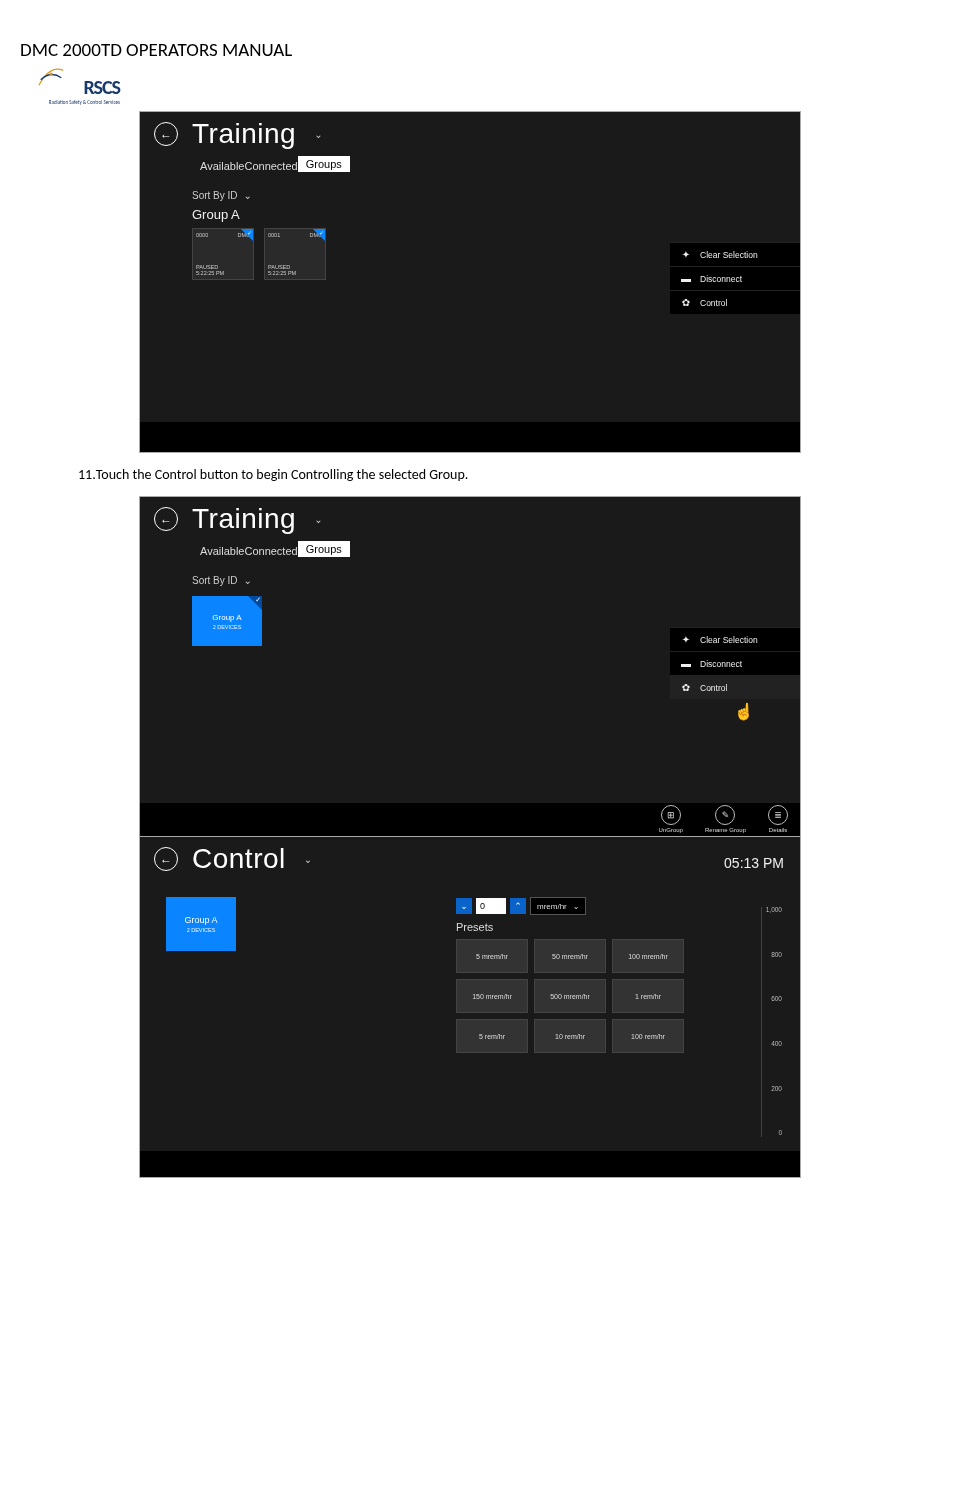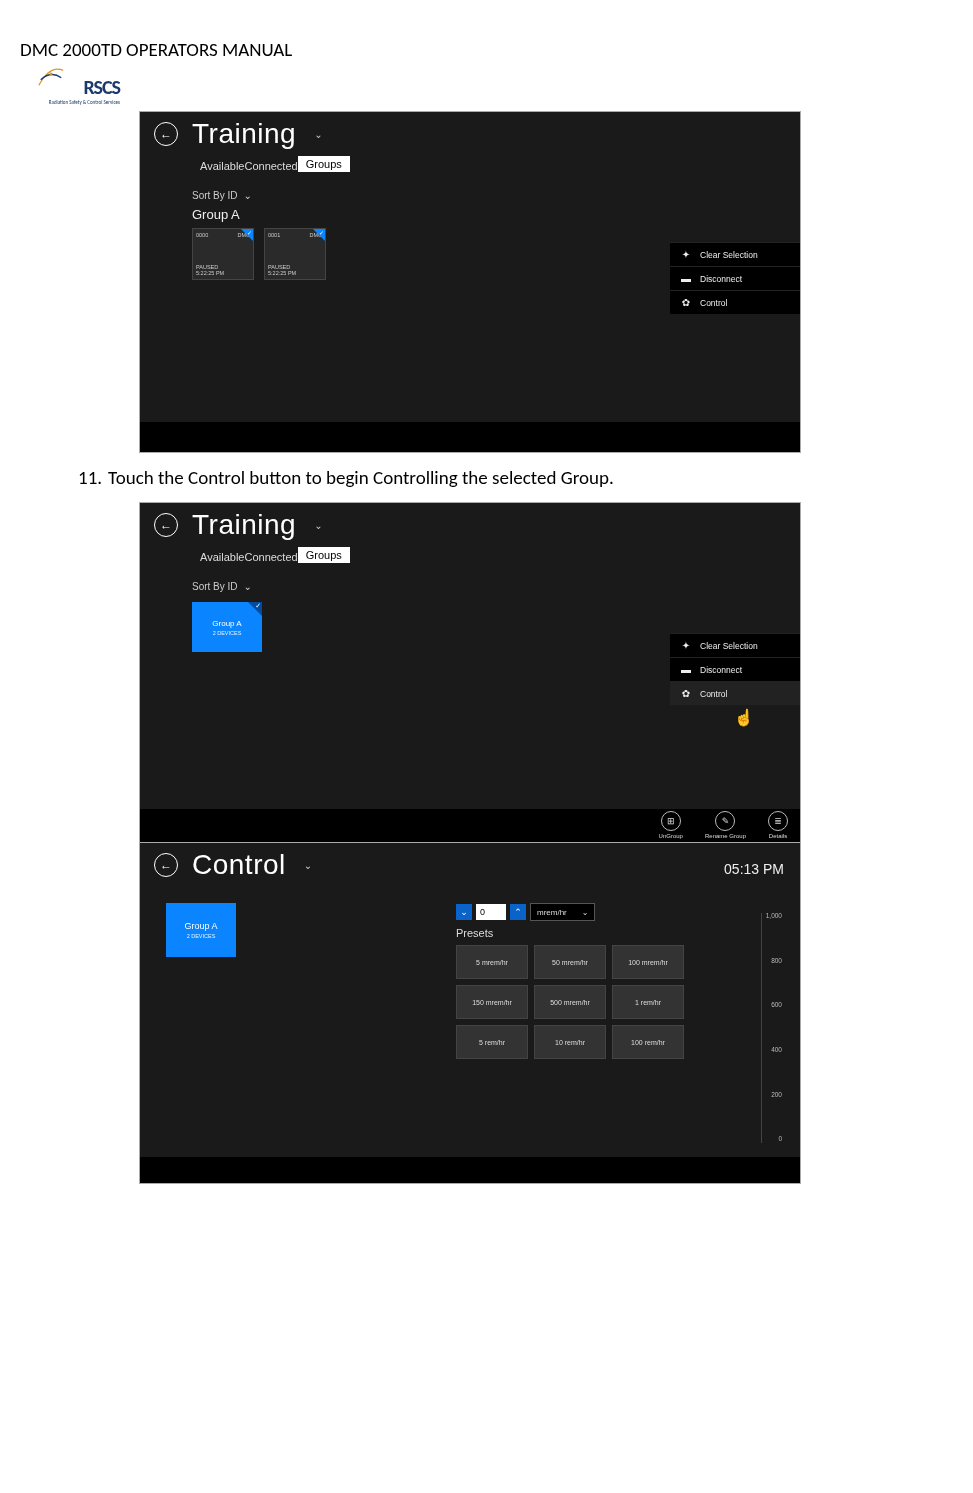--- a/index.html
+++ b/index.html
@@ -53,23 +53,22 @@
   }
   .logo-swoosh {
     position: absolute;
     top: 0;
     right: 55px;
     width: 28px;
     height: 28px;
   }
   .step {
     margin: 14px 0 14px 58px;
-    font-size: 19px;
-    display: flex;
-    gap: 6px;
+    font-size: 14px;
+    display: flex;
   }
   .step-num { flex: 0 0 auto; }
   .shot {
     margin-left: 120px;
     background: #000;
     position: relative;
     box-shadow: 0 0 0 1px #aaa;
   }
   .shot-wrap {
     background: #1a1a1a;
@@ -264,21 +263,21 @@
   .val-row .bx {
     background:#0a63c9;color:#fff;font-size:9px;
     width:16px;height:16px;display:flex;align-items:center;justify-content:center;
   }
   .val-row .num {
     background:#fff;color:#000;font-size:9px;
     height:16px;min-width:22px;display:flex;align-items:center;padding:0 4px;
   }
   .val-row .unit {
     background:#000;border:1px solid #555;color:#ddd;font-size:8px;
-    height:16px;display:flex;align-items:center;padding:0 6px;gap:15px;
+    height:16px;display:flex;align-items:center;padding:0 6px;gap:6px;
   }
   .presets-lbl { font-size:11px;color:#ddd;margin:4px 0 6px 0; }
   .preset-grid {
     display:grid;grid-template-columns:repeat(3,72px);gap:6px;
   }
   .preset {
     background:#333;color:#ddd;font-size:7px;
     height:32px;display:flex;align-items:center;justify-content:center;
     border:1px solid #444;
   }

